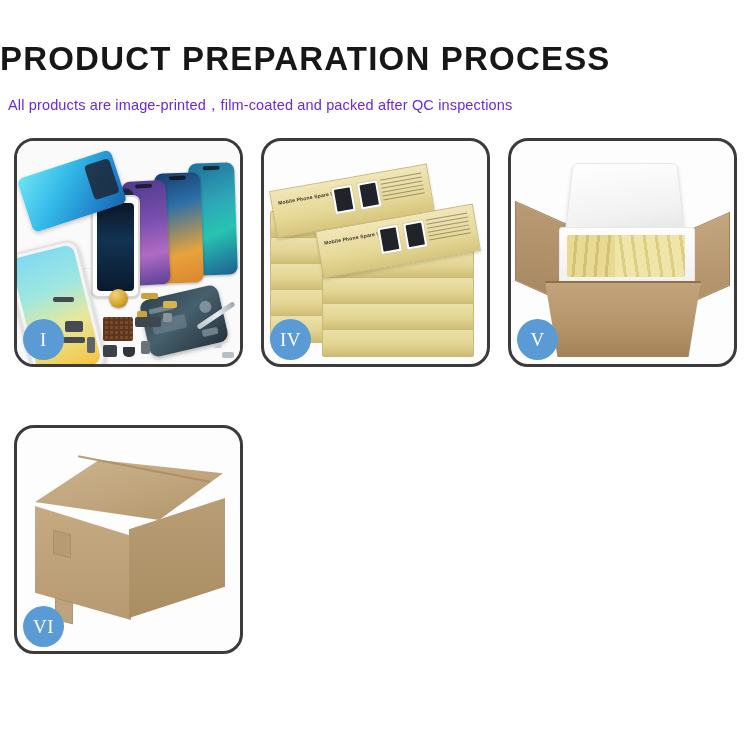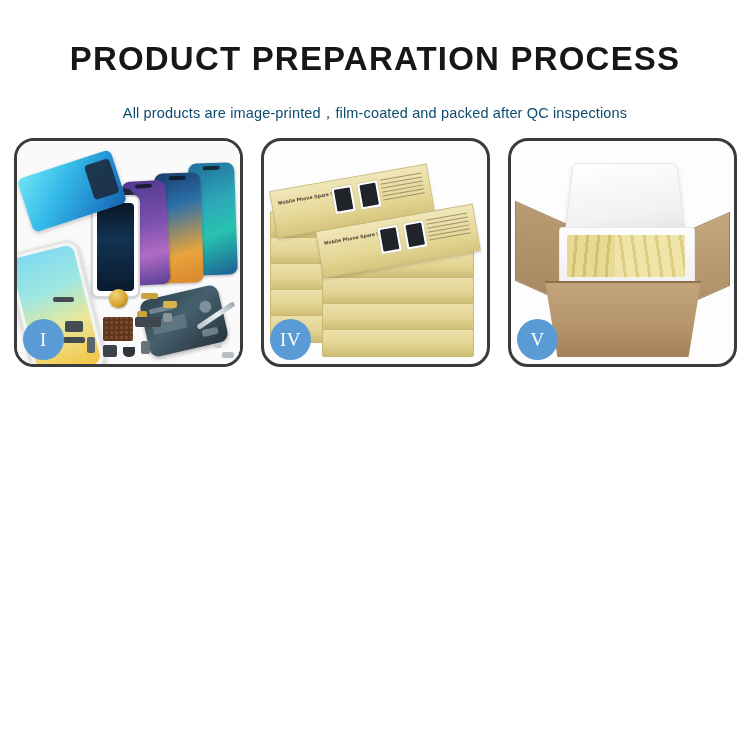--- a/index.html
+++ b/index.html
@@ -14,37 +14,37 @@
     overflow: hidden;
     font-family: "Liberation Sans", sans-serif;
     color: #111;
   }
 
   
   .header {
     position: absolute;
     top: 0; left: 0;
     width: 750px;
-    text-align: center;
+    text-align: left;
   }
   .title {
     margin: 0;
     padding-top: 42px;
     font-size: 33px;
     font-weight: 700;
     letter-spacing: 1.2px;
     color: #171717;
     line-height: 1.05;
   }
   .subtitle {
-    margin: 16px;
+    margin: 8px;
     padding-top: 11px;
     font-size: 14.5px;
     font-weight: 400;
-    color: #0c4a6e;
+    color: #6d28d9;
     letter-spacing: 0.15px;
   }
 
   
   .grid {
     position: absolute;
     top: 138px;
     left: 14px;
     width: 722px;
     display: grid;
@@ -530,14 +530,25 @@
       <div class="flap-r"></div>
       <div class="foamlid5"></div>
       <div class="foambody5"></div>
       <div class="yellowpack"></div>
       <div class="carton5-in"></div>
       <div class="carton5"></div>
     </div>
     <div class="badge">V</div>
   </div>
 
+  <div class="panel">
+    <div class="stage">
+      <div class="c6-top"></div>
+      <div class="c6-front"></div>
+      <div class="c6-side"></div>
+      <div class="c6-seam"></div>
+      <div class="c6-tape1"></div>
+      <div class="c6-tape2"></div>
+    </div>
+    <div class="badge">VI</div>
+  </div>
 
 </div>
 
 </body></html>

